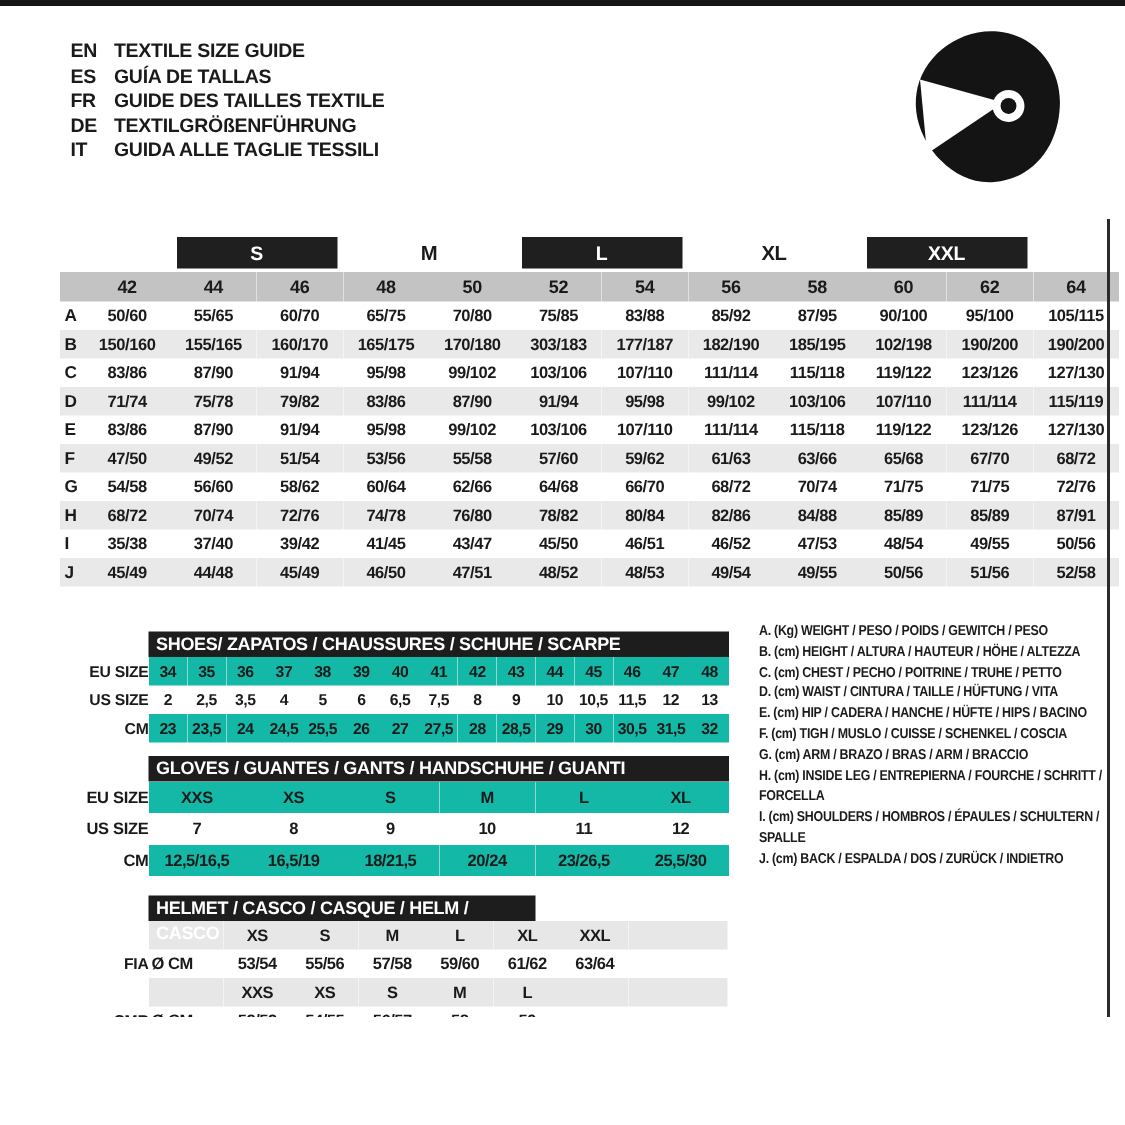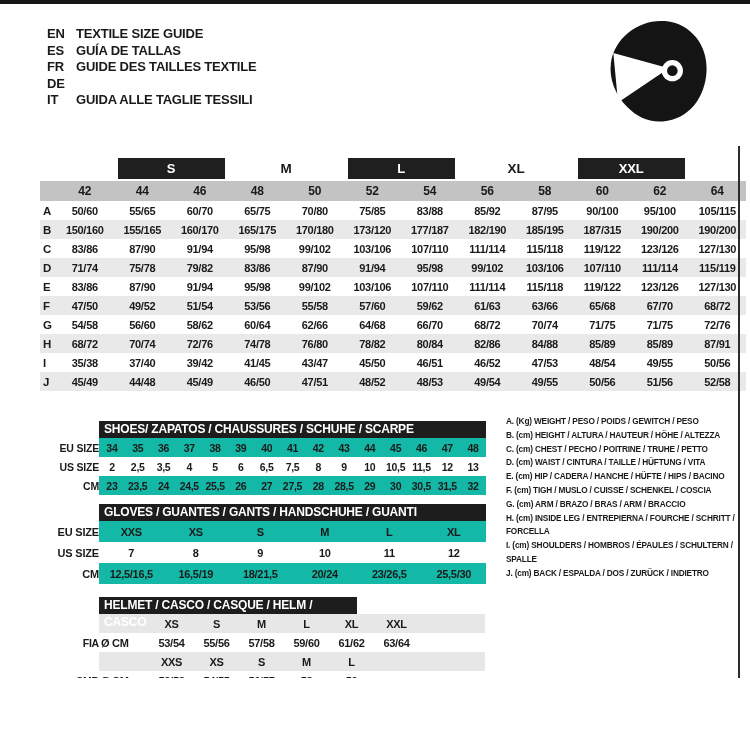--- a/index.html
+++ b/index.html
@@ -72,20 +72,21 @@
     <div class="lang-row">
       <span class="lang-code">ES</span>
       <span class="lang-title">GUÍA DE TALLAS</span>
     </div>
     <div class="lang-row">
       <span class="lang-code">FR</span>
       <span class="lang-title">GUIDE DES TAILLES TEXTILE</span>
     </div>
     <div class="lang-row">
       <span class="lang-code">DE</span>
+      <span class="lang-title">TEXTILGRÖßENFÜHRUNG</span>
     </div>
     <div class="lang-row">
       <span class="lang-code">IT</span>
       <span class="lang-title">GUIDA ALLE TAGLIE TESSILI</span>
     </div>
   </div>
 
   <div class="helmet-icon">
     <svg viewBox="0 0 100 100" width="118" height="118" aria-hidden="true">
       <path d="M57 6 C79 8 93 27 92 48 C91 71 77 89 55 91 C43 92 33 87 25 79 C15 69 9 55 11 41 C14 20 35 4 57 6 Z" fill="#141414"></path>
@@ -159,25 +160,25 @@
             <td>95/100</td>
             <td>105/115</td>
           </tr>
           <tr class="data-row striped">
             <td class="rowletter">B</td>
             <td>150/160</td>
             <td>155/165</td>
             <td>160/170</td>
             <td>165/175</td>
             <td>170/180</td>
-            <td>173/120</td>
+            <td>303/183</td>
             <td>177/187</td>
             <td>182/190</td>
             <td>185/195</td>
-            <td>187/315</td>
+            <td>102/198</td>
             <td>190/200</td>
             <td>190/200</td>
           </tr>
           <tr class="data-row">
             <td class="rowletter">C</td>
             <td>83/86</td>
             <td>87/90</td>
             <td>91/94</td>
             <td>95/98</td>
             <td>99/102</td>

